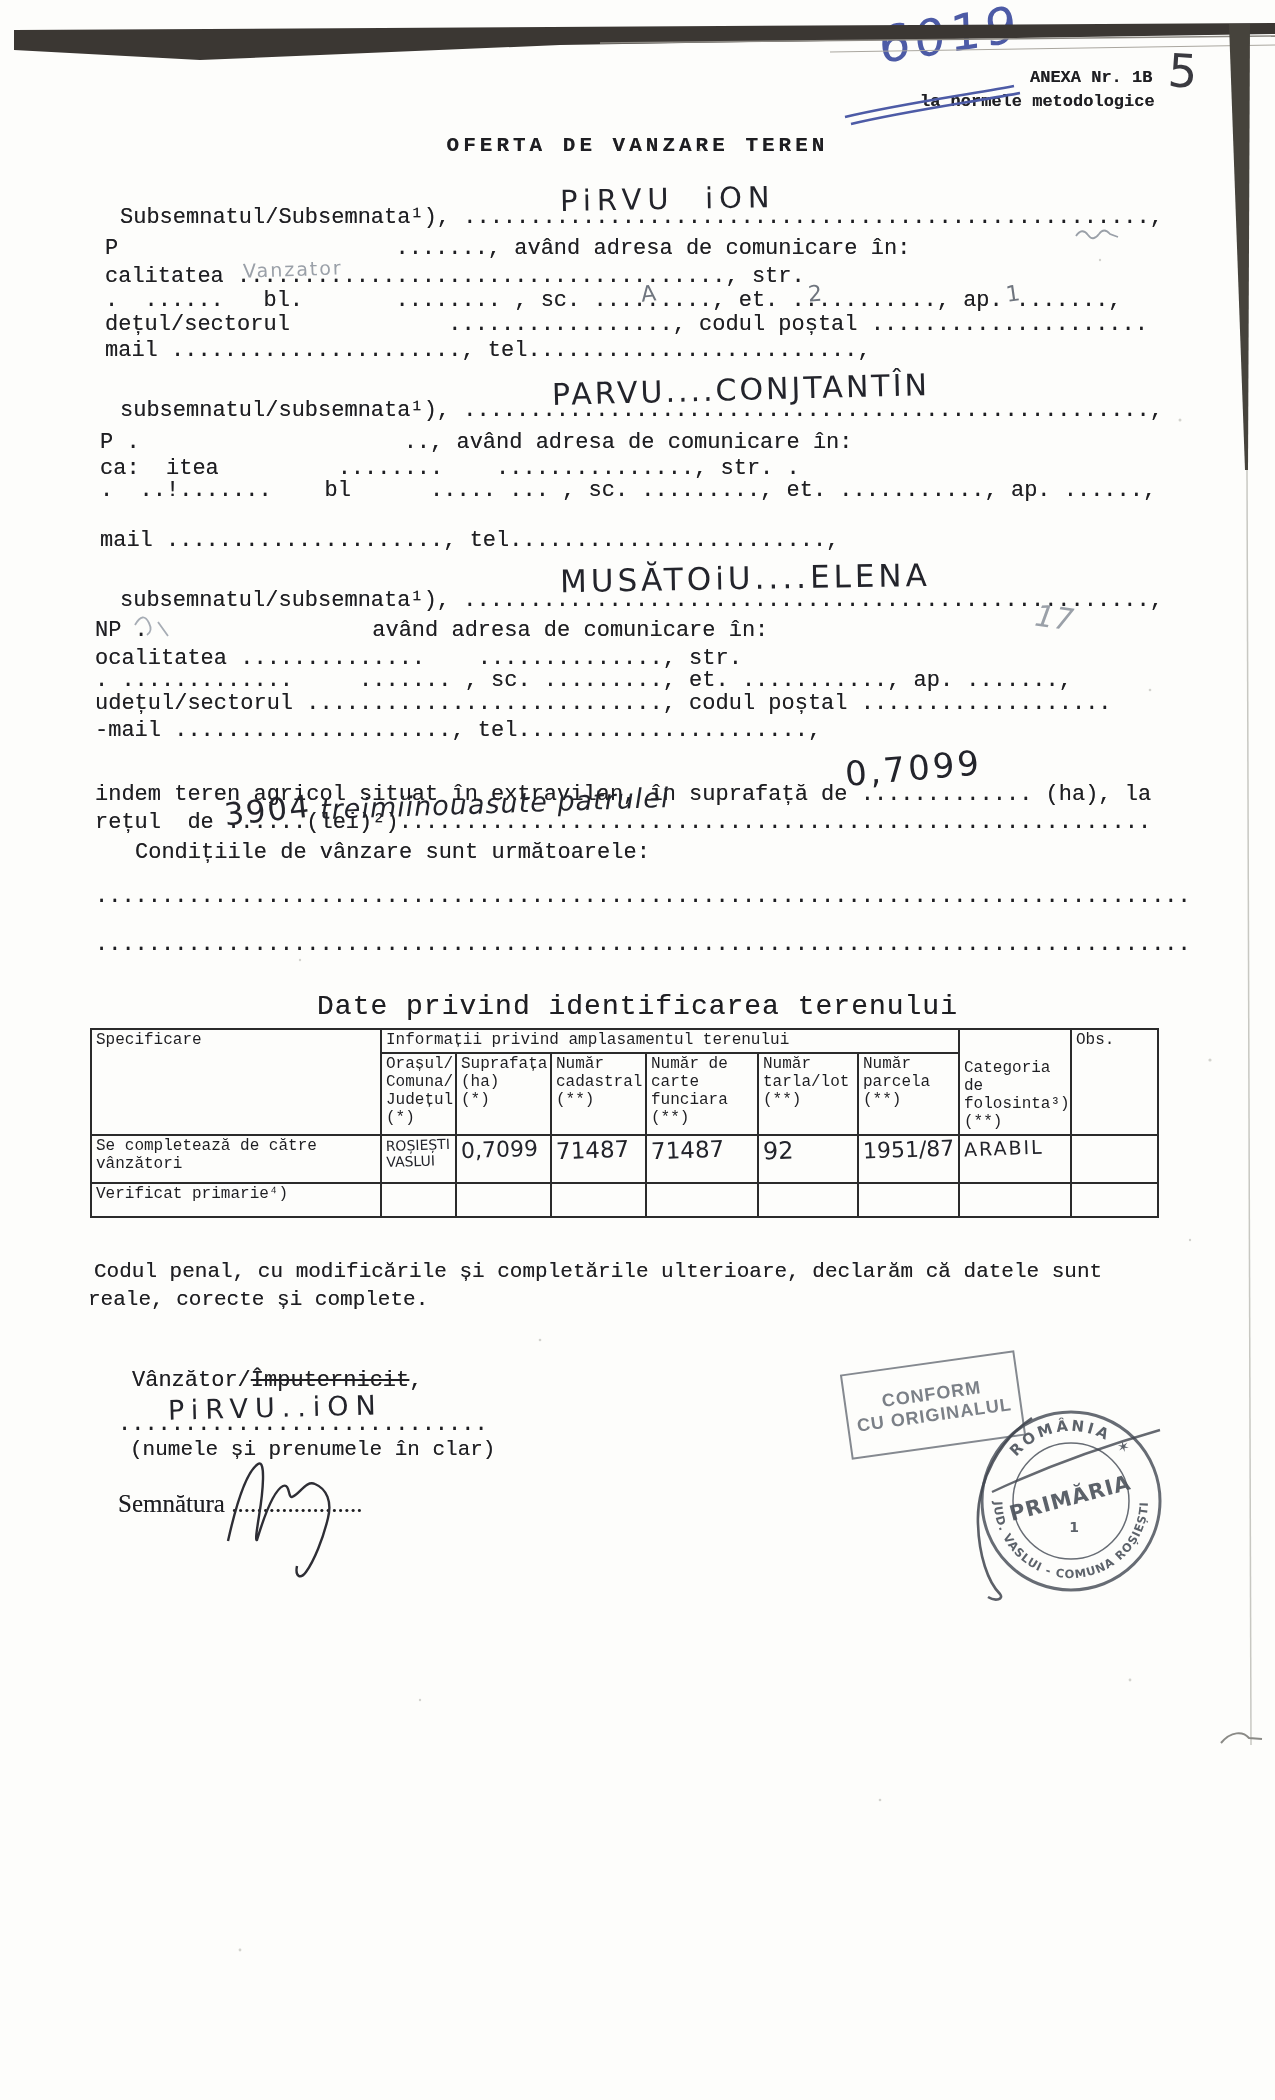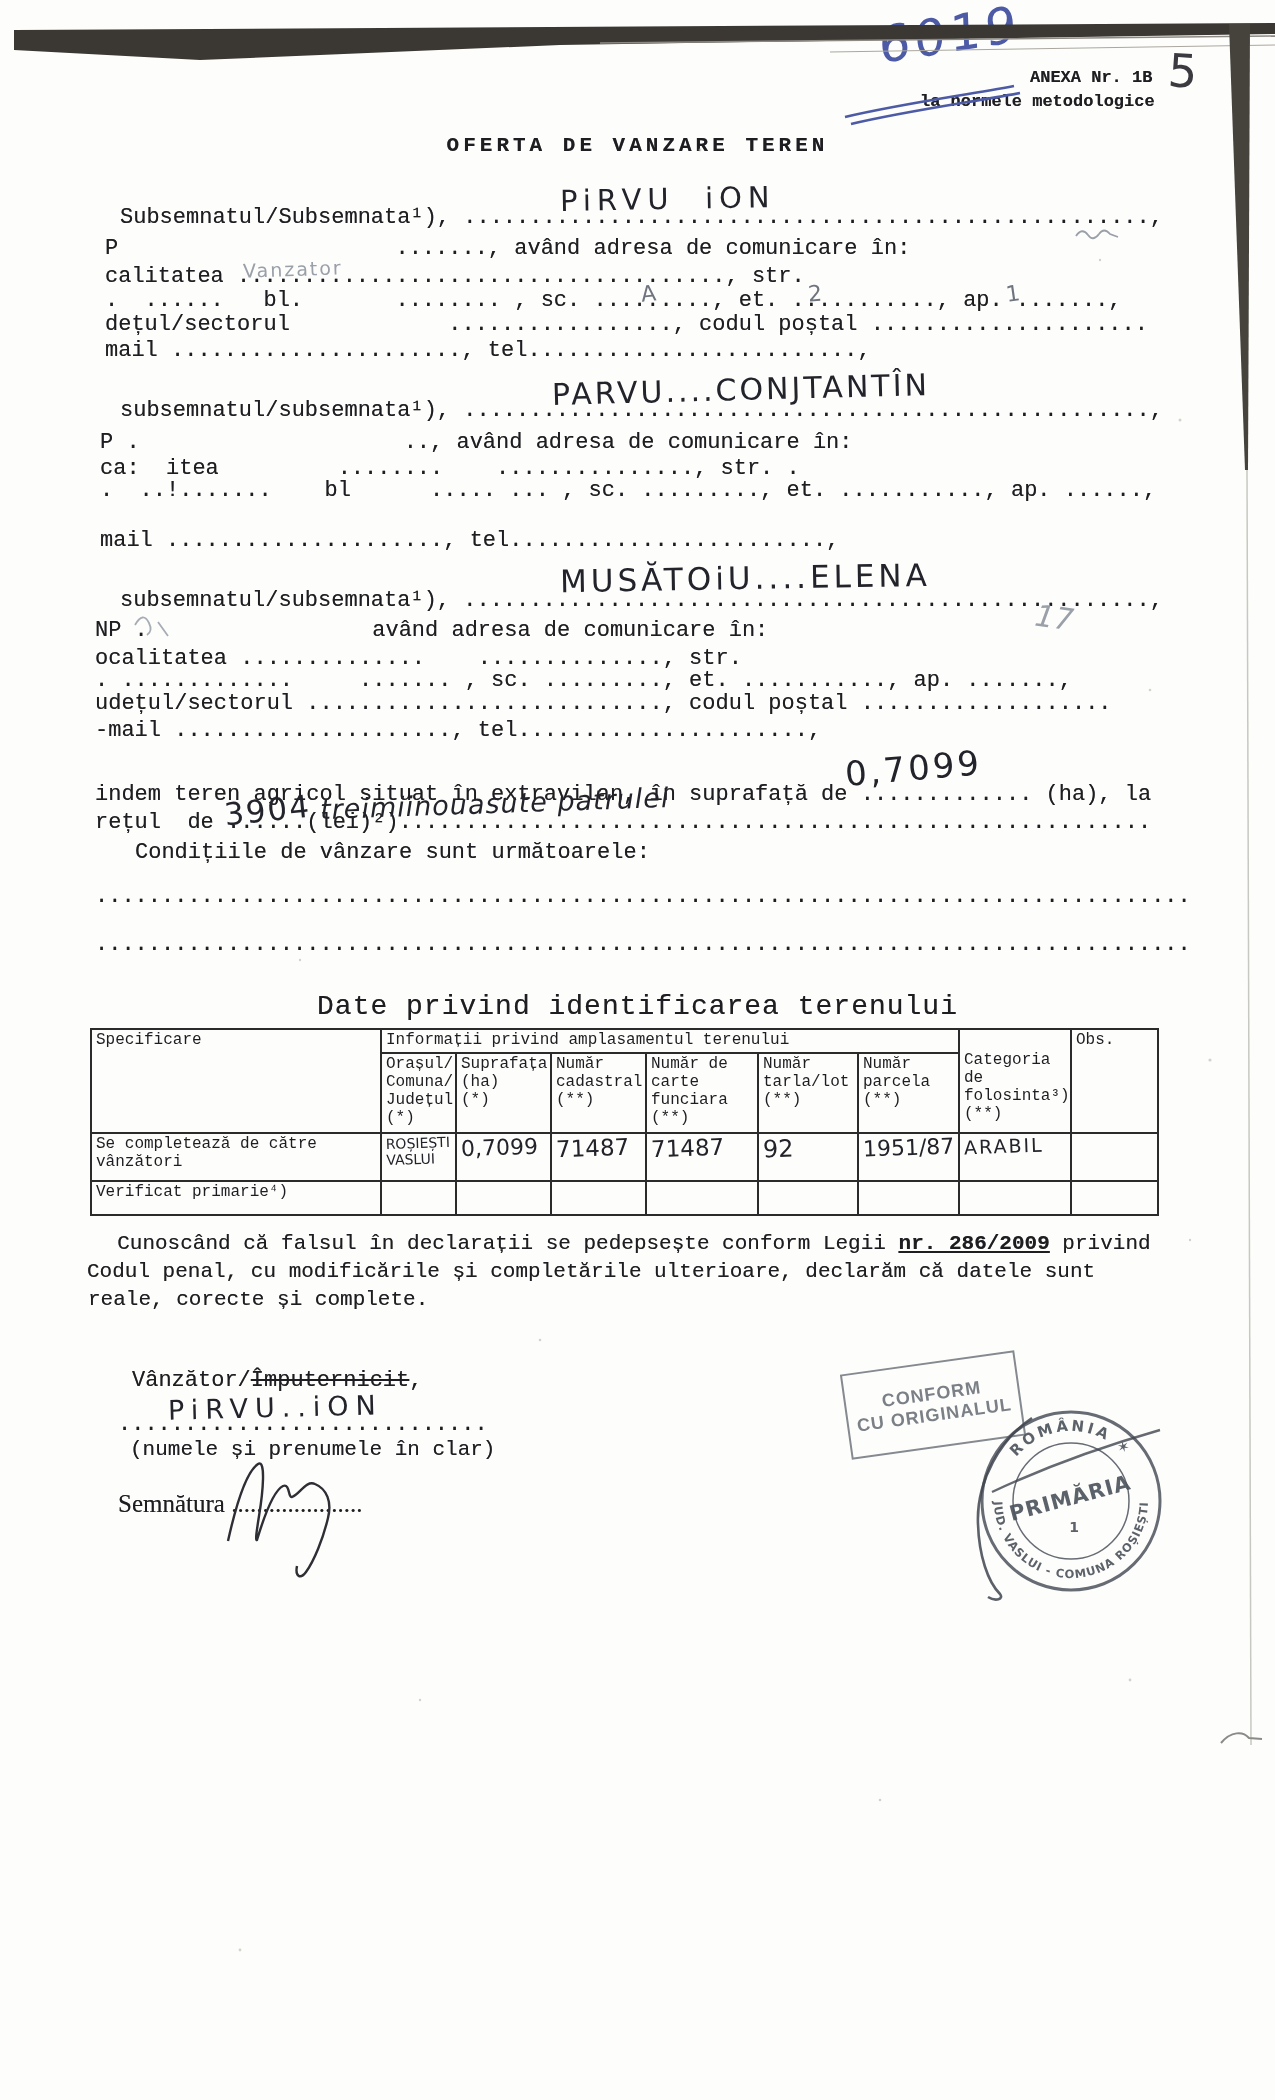--- a/index.html
+++ b/index.html
@@ -94,21 +94,21 @@
       <col style="width:112px">
         <col style="width:100px">
         <col style="width:101px">
         <col style="width:112px">
         <col style="width:87px">
     </colgroup>
     <tbody>
         <tr style="height:24px">
       <td rowspan="2" class="vmid">Specificare</td>
       <td colspan="6">Informații privind amplasamentul terenului</td>
-      <td rowspan="2" style="padding-top:22px">Categoria
+      <td rowspan="2" style="padding-top:30px">Categoria
 de
 folosinta³)
 (**)</td>
       <td rowspan="2" class="vmid">Obs.</td>
     </tr>
     <tr style="height:80px">
       <td>Orașul/
 Comuna/
 Județul
 (*)</td>
@@ -149,22 +149,21 @@
       <td></td>
       <td></td>
       <td></td>
       <td></td>
       <td></td>
       <td></td>
     </tr>
   </tbody>
     </table>
 
-  <div class="ln sm" style="left:92px;top:1232px"><span>  Cunoscând că falsul în declarații se pedepsește conform Legii </span><span class="law">nr. 286/2009</span><span> privind</span></div>
-  <div class="ln sm" style="left:87px;top:1260px">Codul penal, cu modificările și completările ulterioare, declarăm că datele sunt</div>
+  <div class="ln sm" style="left:94px;top:1260px">Codul penal, cu modificările și completările ulterioare, declarăm că datele sunt</div>
   <div class="ln sm" style="left:88px;top:1288px">reale, corecte și complete.</div>
 
   <div class="ln" style="left:132px;top:1368px"><span>Vânzător/</span><span class="strike">Împuternicit</span><span>,</span></div>
   <div class="hand" style="left:168px;top:1392px;font-size:27px;letter-spacing:7px;transform:rotate(-1.5deg);">PiRVU..iON</div>
   <div class="ln" style="left:118px;top:1412px">............................</div>
   <div class="ln" style="left:130px;top:1438px;font-size:21px">(numele și prenumele în clar)</div>
   <div class="ln" style="left:118px;top:1490px;font-family:'Liberation Serif','DejaVu Serif',serif;font-size:25px">Semnătura .....................</div>
 
   <div class="stamp-conform">
     <span>CONFORM</span>

